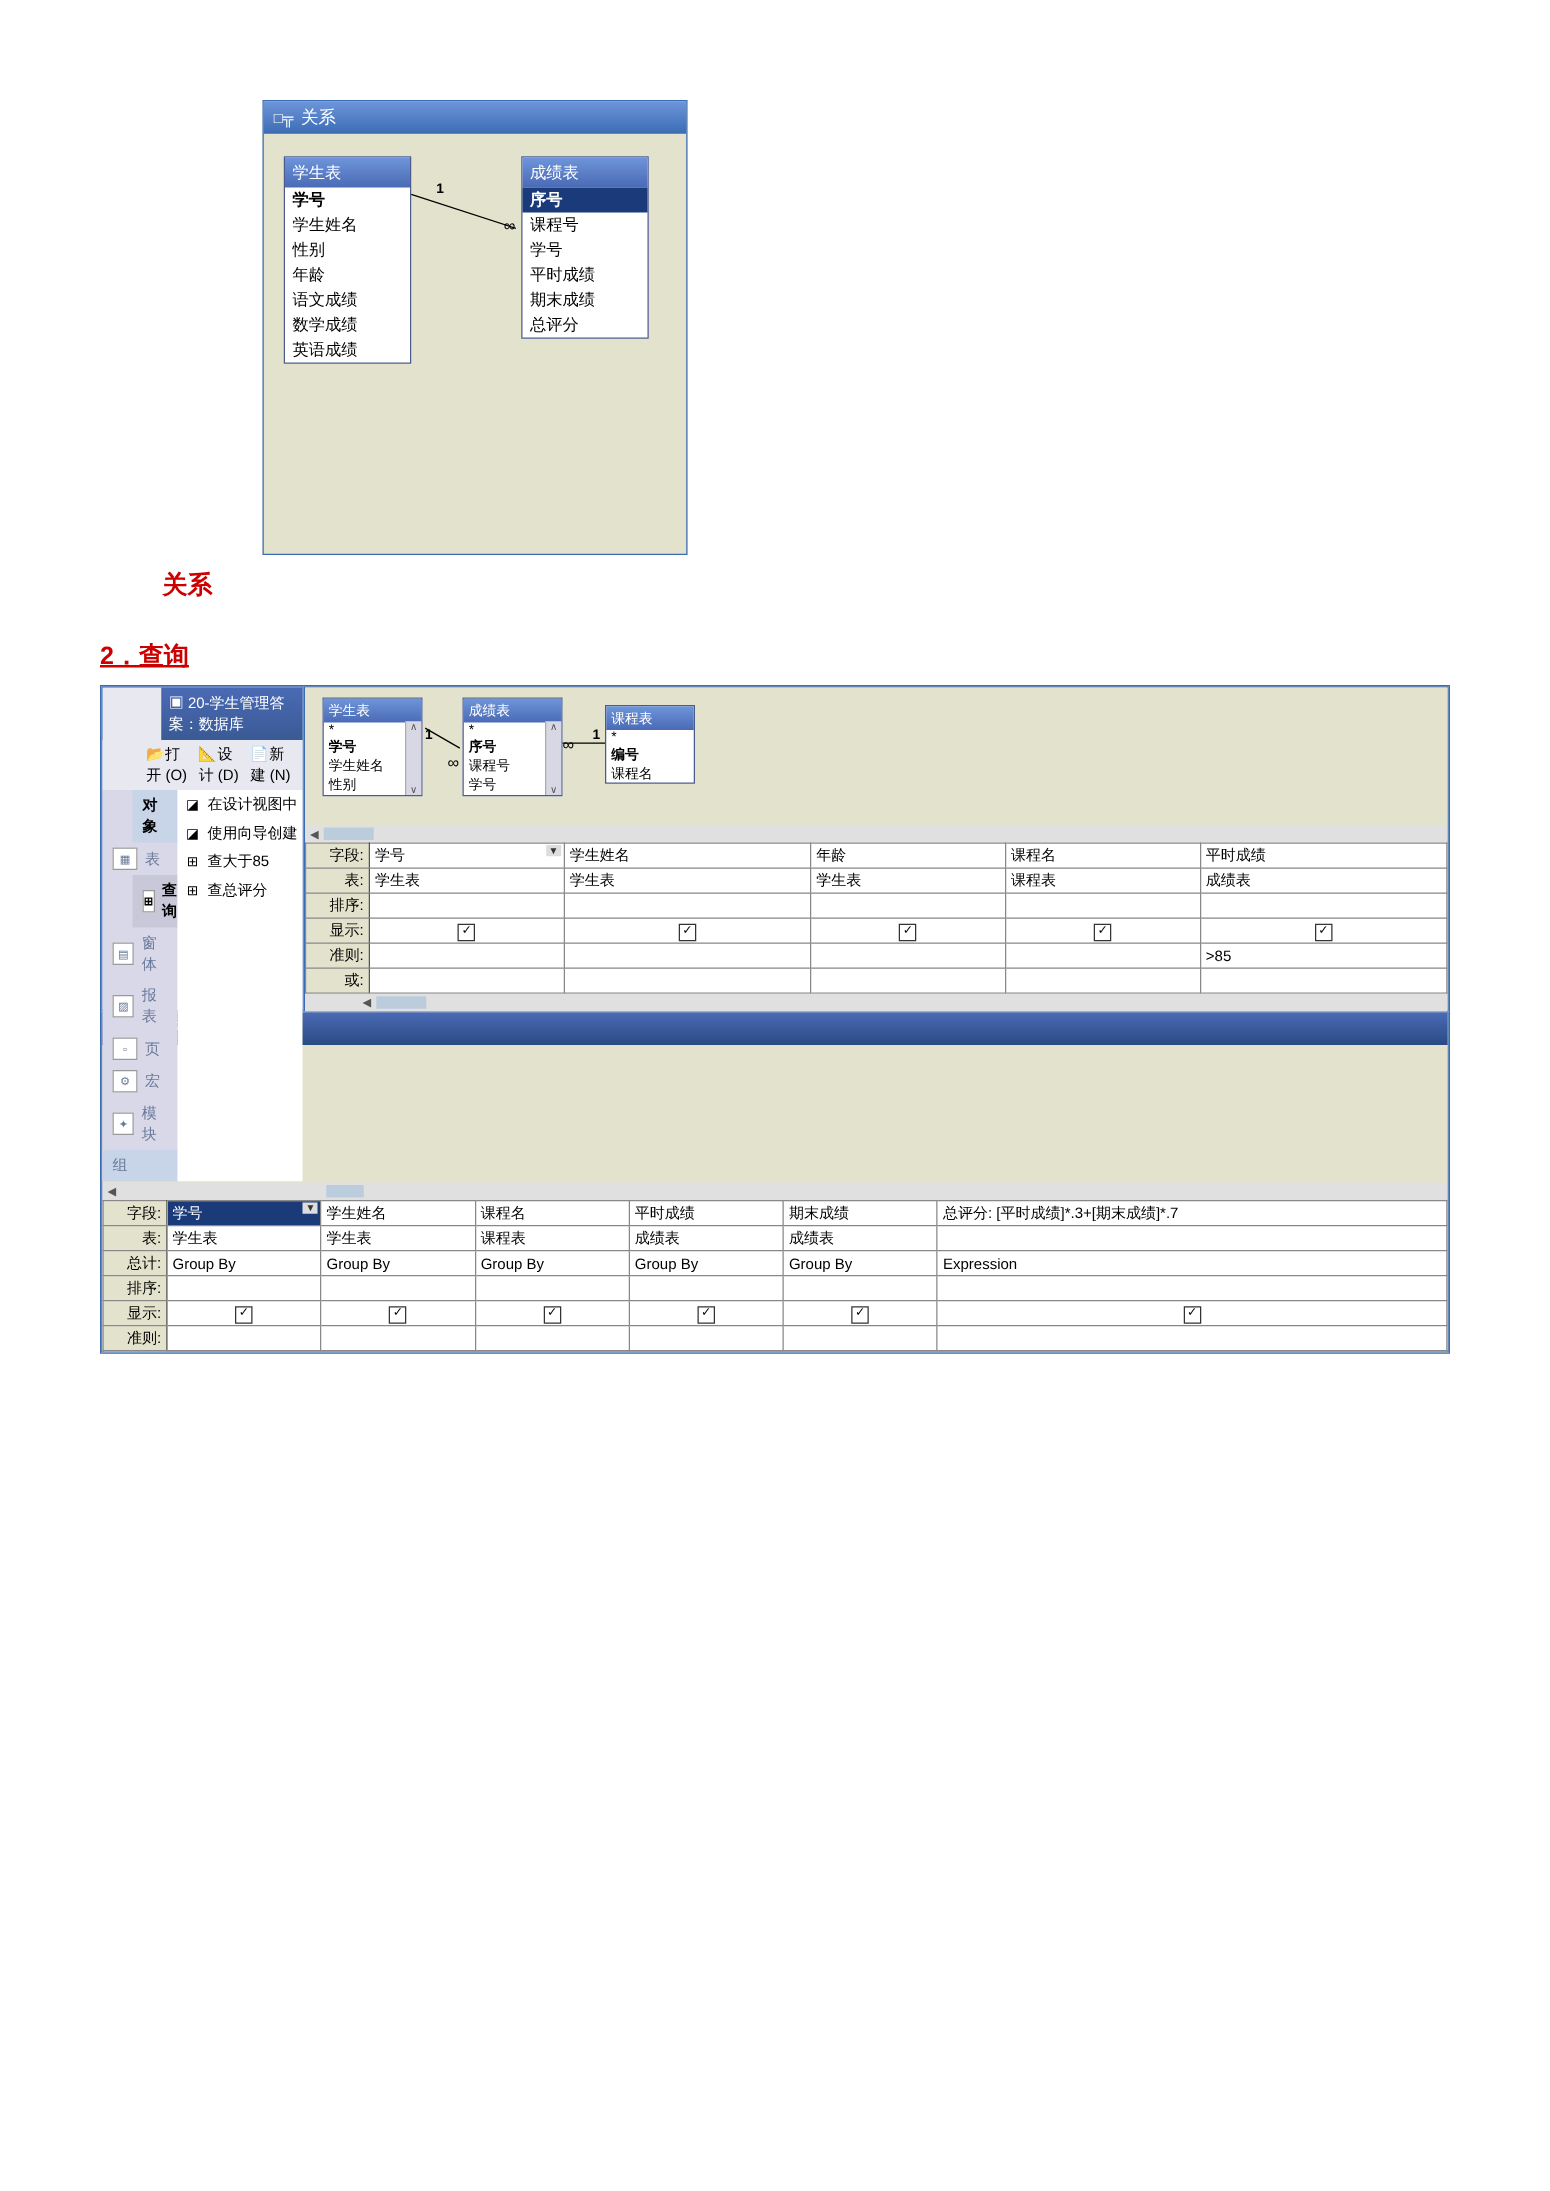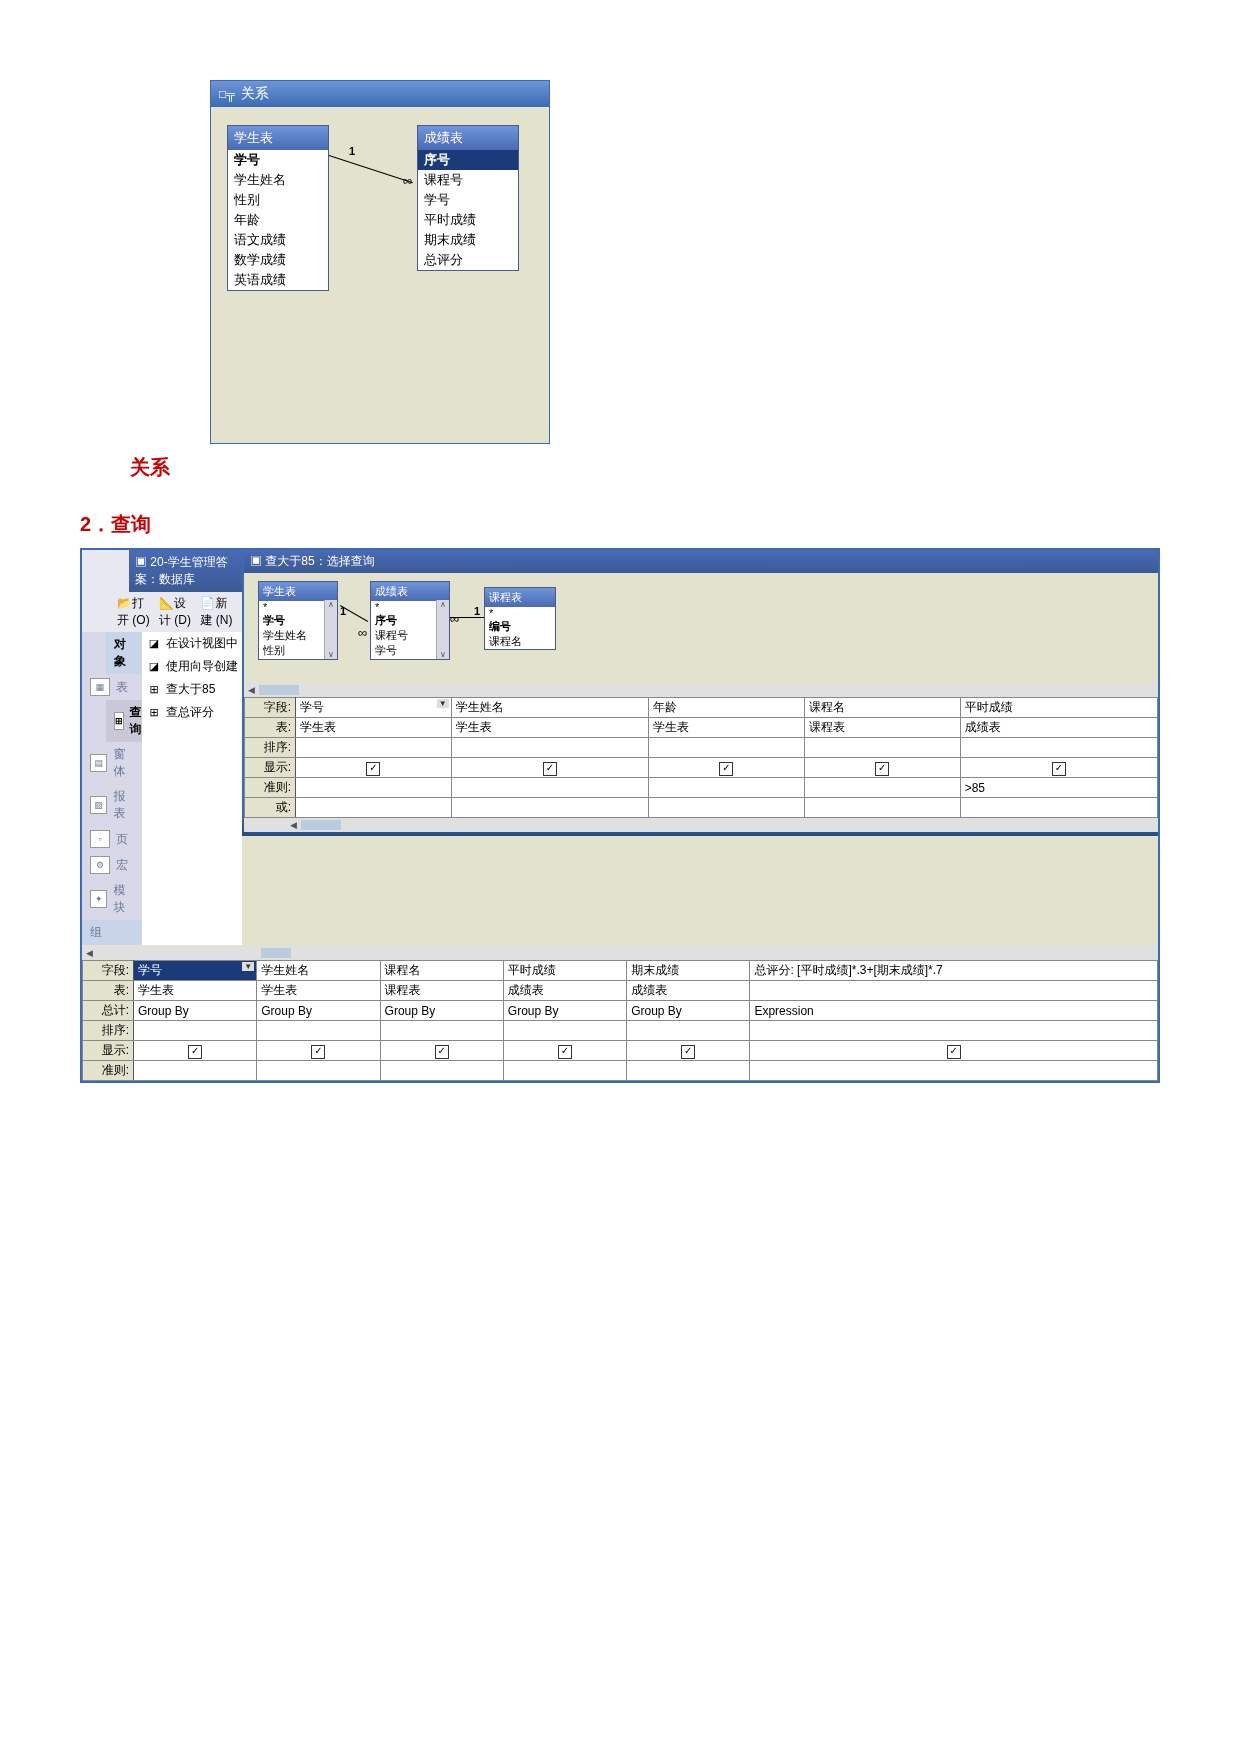--- a/index.html
+++ b/index.html
@@ -11,21 +11,21 @@
 .table-box { position:absolute; background:#fff; border:1px solid #4a5a8a; width:100px; }
 .table-box .tb-title { background:linear-gradient(to bottom,#6e95d9,#4a6ab5); color:#fff; font-size:13px; padding:3px 6px; }
 .table-box .tb-list { font-size:13px; }
 .table-box .tb-list div { padding:1px 6px; }
 .tb-bold { font-weight:bold; }
 .tb-sel { background:#1a3a7a; color:#fff; }
 .link-line { position:absolute; border-top:1px solid #000; }
 .link-lbl-1 { position:absolute; font-size:11px; font-weight:bold; }
 .link-lbl-inf { position:absolute; font-size:13px; }
 .red-label { color:#c00; font-weight:bold; font-size:20px; margin:10px 0 20px 50px; }
-.sec-title { color:#c00; font-weight:bold; font-size:20px; margin:30px 0 10px 0; }
+.sec-title { color:#c00; font-weight:bold; font-size:20px; margin:30px 0 10px 0;text-decoration:underline; }
 
 .q-container { border:1px solid #3a6cb5; }
 .q-top { display:flex; background:#e3e3cd; height:260px; position:relative; }
 .sidebar { width:160px; border:1px solid #3a6cb5; background:#e8e8f0; }
 .sidebar-title { background:linear-gradient(to bottom,#4a6ab5,#3a5a95); color:#fff; font-size:12px; padding:4px 6px;margin-left:47px; }
 .sidebar-row { display:flex; align-items:center; gap:4px; font-size:12px; padding:3px 4px; }
 .sidebar-row.tb { background:#e8e8f0;padding-left:35px; }
 .sidebar-row .ic { width:16px; text-align:center; font-size:11px; }
 .nav-list { background:#d8d8e8; }
 .nav-item { display:flex; align-items:center; gap:6px; padding:4px 8px; font-size:12px; color:#6a7a9a; }
@@ -163,24 +163,20 @@
               </div>
             <div class="sidebar-row">
                 <span class="ic">⊞</span>
                 <span>查总评分</span>
               </div>
           </div>
         </div>
       </div>
 
       <div class="q-main">
-        <div class="q-main-title">
-          <span>▣</span>
-          <span>查大于85：选择查询</span>
-        </div>
         <div class="q-diagram">
           <div class="mini-tbl" style="left:14px; top:8px;">
             <div class="mt-title">学生表</div>
             <div class="mt-body">
               <div>*</div>
               <div style="font-weight:bold;">学号</div>
               <div>学生姓名</div>
               <div>性别</div>
               <div>年龄</div>
             </div>

